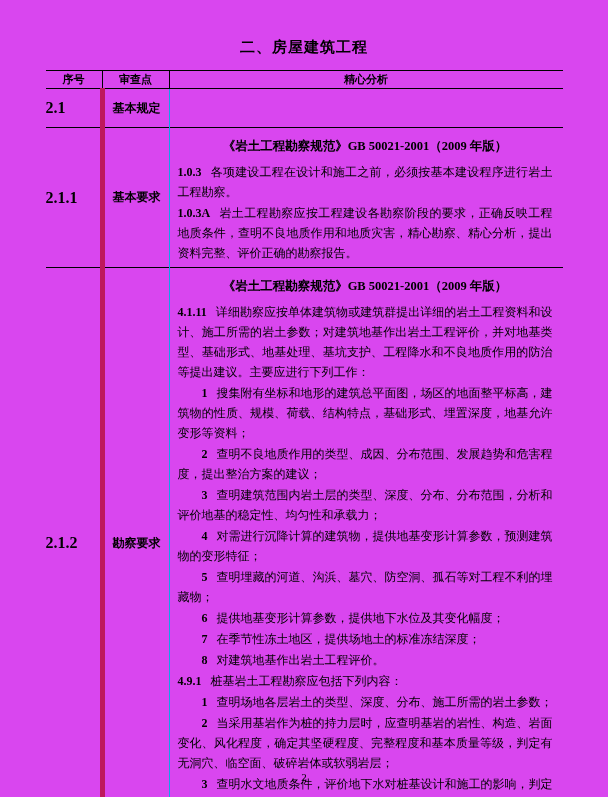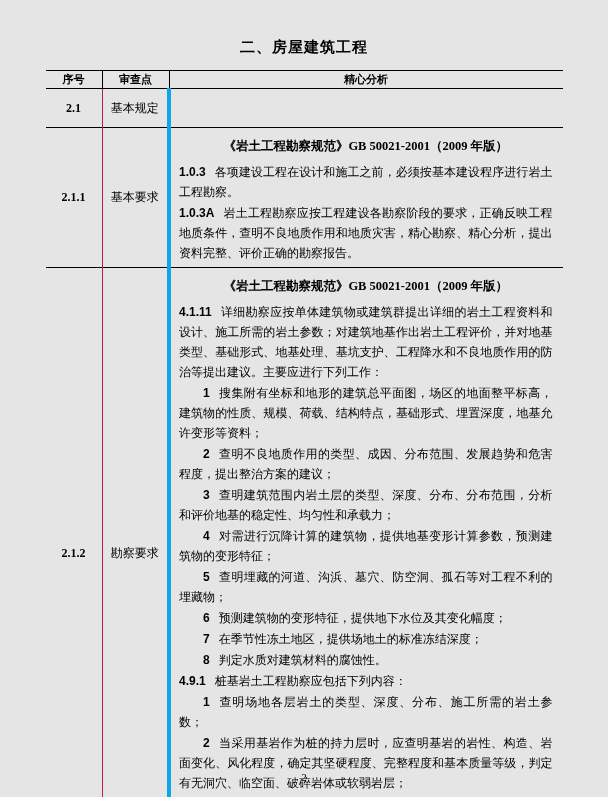--- a/index.html
+++ b/index.html
@@ -4,21 +4,21 @@
 <style>
   html, body {
     margin: 0;
     padding: 0;
     background: #ffffff;
   }
   .page {
     position: relative;
     width: 608px;
     height: 797px;
-    background: #e5e5e5;
+    background: #d946ef;
     color: #000000;
     font-family: "Liberation Serif", "DejaVu Serif", serif;
     overflow: hidden;
   }
   .doc-title {
     margin: 0;
     padding-top: 38px;
     text-align: center;
     font-size: 15px;
     font-weight: bold;
@@ -48,32 +48,33 @@
     font-size: 11px;
     font-weight: bold;
     text-align: center;
     height: 17px;
     line-height: 17px;
   }
   .col-seq   { width: 56px;  }
   .col-point { width: 66px;  }
   .col-content { width: 393px; }
   td.cell-seq {
-    text-align: center;
+    text-align: left;
     font-weight: bold;
-    font-size: 12px;
-    border-right: 1px solid #be185d;
+    font-size: 16px;
+    border-right: 5px solid #be185d;
   }
   th.col-seq, th.col-point {
     border-right: 1px solid #000;
   }
   td.cell-point {
     text-align: center;
     font-size: 12px;
-    border-right: 4px solid #0ea5e9;
+    border-right: 1px solid #0ea5e9;
+    font-weight: bold;
   }
   td.cell-content {
     vertical-align: middle;
     padding: 3px 10px 3px 8px;
     font-size: 12px;
     line-height: 20px;
     text-align: justify;
   }
   tr.row-empty td { height: 32px; }
   .spec-heading {
@@ -83,21 +84,21 @@
     margin: 5px 0 6px 0;
   }
   p.clause, p.item {
     margin: 1px 0;
   }
   p.item {
     text-indent: 24px;
   }
   .num {
     font-weight: bold;
-    font-family: Liberation Sans, sans-serif;
+    font-family: Liberation Serif, serif;
     margin-right: 9px;
     white-space: nowrap;
   }
   .page-number {
     position: absolute;
     bottom: 14px;
     left: 0;
     width: 100%;
     text-align: center;
     font-size: 11px;
@@ -137,23 +138,23 @@
           <td class="cell-seq">2.1.2</td>
           <td class="cell-point">勘察要求</td>
           <td class="cell-content">
             <div class="spec-heading">《岩土工程勘察规范》GB 50021-2001（2009 年版）</div>
             <p class="clause"><span class="num">4.1.11</span><span>详细勘察应按单体建筑物或建筑群提出详细的岩土工程资料和设计、施工所需的岩土参数；对建筑地基作出岩土工程评价，并对地基类型、基础形式、地基处理、基坑支护、工程降水和不良地质作用的防治等提出建议。主要应进行下列工作：</span></p>
             <p class="item"><span class="num">1</span><span>搜集附有坐标和地形的建筑总平面图，场区的地面整平标高，建筑物的性质、规模、荷载、结构特点，基础形式、埋置深度，地基允许变形等资料；</span></p>
             <p class="item"><span class="num">2</span><span>查明不良地质作用的类型、成因、分布范围、发展趋势和危害程度，提出整治方案的建议；</span></p>
             <p class="item"><span class="num">3</span><span>查明建筑范围内岩土层的类型、深度、分布、分布范围，分析和评价地基的稳定性、均匀性和承载力；</span></p>
             <p class="item"><span class="num">4</span><span>对需进行沉降计算的建筑物，提供地基变形计算参数，预测建筑物的变形特征；</span></p>
             <p class="item"><span class="num">5</span><span>查明埋藏的河道、沟浜、墓穴、防空洞、孤石等对工程不利的埋藏物；</span></p>
-            <p class="item"><span class="num">6</span><span>预测建筑物的变形特征，提供地下水位及其变化幅度；</span></p>
+            <p class="item"><span class="num">6</span><span>提供地基变形计算参数，提供地下水位及其变化幅度；</span></p>
             <p class="item"><span class="num">7</span><span>在季节性冻土地区，提供场地土的标准冻结深度；</span></p>
-            <p class="item"><span class="num">8</span><span>判定水质对建筑材料的腐蚀性。</span></p>
+            <p class="item"><span class="num">8</span><span>对建筑地基作出岩土工程评价。</span></p>
             <p class="clause"><span class="num">4.9.1</span><span>桩基岩土工程勘察应包括下列内容：</span></p>
             <p class="item"><span class="num">1</span><span>查明场地各层岩土的类型、深度、分布、施工所需的岩土参数；</span></p>
             <p class="item"><span class="num">2</span><span>当采用基岩作为桩的持力层时，应查明基岩的岩性、构造、岩面变化、风化程度，确定其坚硬程度、完整程度和基本质量等级，判定有无洞穴、临空面、破碎岩体或软弱岩层；</span></p>
             <p class="item"><span class="num">3</span><span>查明水文地质条件，评价地下水对桩基设计和施工的影响，判定水质对建筑材料的腐蚀性；</span></p>
           </td>
         </tr>
       </tbody>
   </table>
 
   <div class="page-number">2</div>

